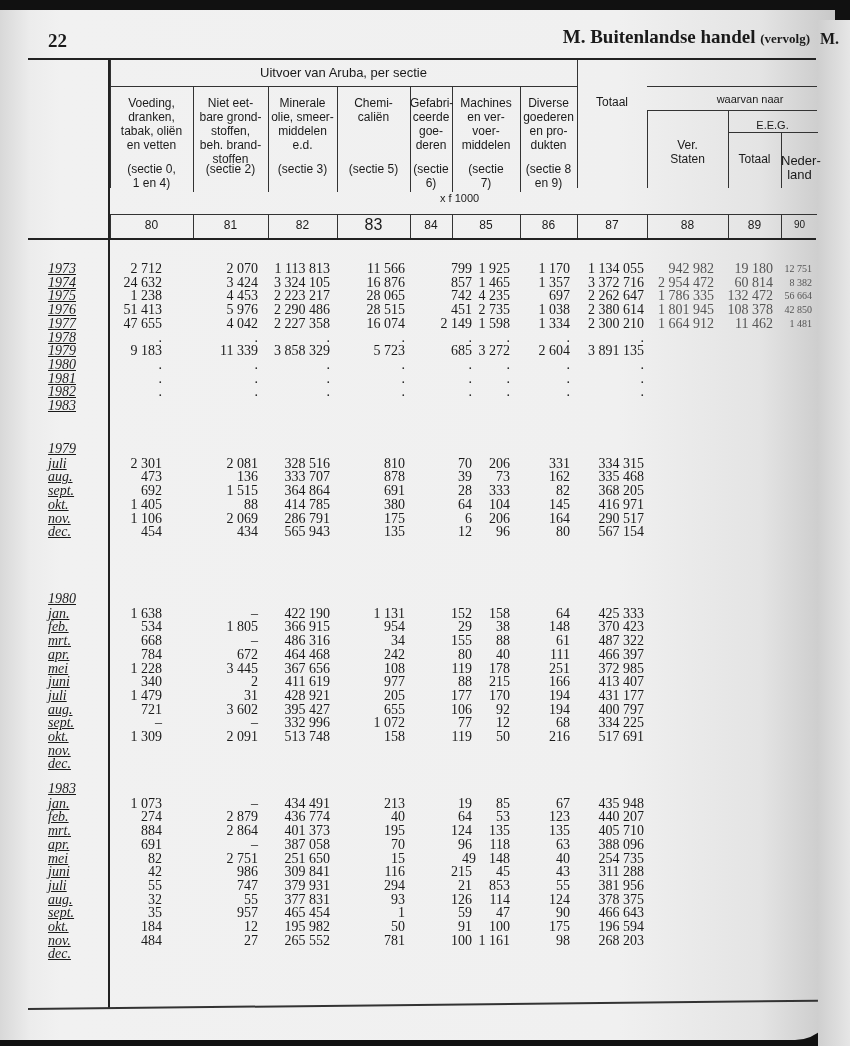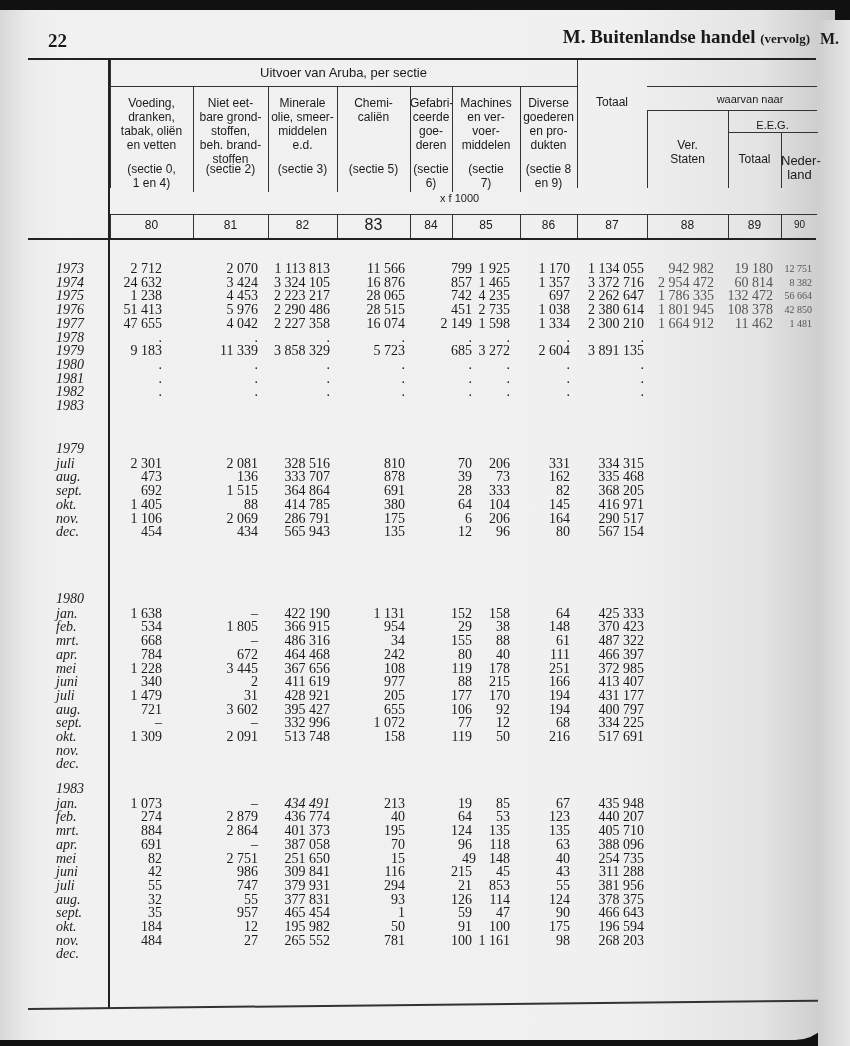--- a/index.html
+++ b/index.html
@@ -29,21 +29,21 @@
   .vline-stub { position: absolute; left: 108px; top: 58px; width: 2px; height: 950px; background: #222; }
 
   .hdr { position: absolute; font-family: "Liberation Sans", sans-serif; font-size: 12px; text-align: center; line-height: 14px; }
   .hline { position: absolute; height: 1px; background: #333; }
   .vl { position: absolute; width: 1px; background: #333; }
 
   .unit { position: absolute; left: 440px; top: 192px; font-family: "Liberation Sans", sans-serif; font-size: 11px; }
 
   .rows { position: absolute; left: 0; top: 262px; width: 850px; }
   .row { position: absolute; height: 14px; font-size: 14px; line-height: 14px; white-space: nowrap; }
-  .row .lbl { position: absolute; left: 56px; font-style: italic; }
+  .row .lbl { position: absolute; left: 48px; font-style: italic; text-decoration: underline; }
   .row .c { position: absolute; text-align: right; }
   .row .small { font-size: 10px; }
   .faded { color: #555; }
 </style>
 </head>
 <body>
 
 <div class="page"></div>
 <div class="page-edge"></div>
 <div class="edge-M">M.</div>
@@ -464,21 +464,21 @@
     <div class="row" style="top: 495.4px; left: 0px; width: 850px;">
       <span class="lbl">dec.</span>
     </div>
     <div class="row" style="top: 520px; left: 0px; width: 850px;">
       <span class="lbl">1983</span>
     </div>
     <div class="row" style="top: 534.7px; left: 0px; width: 850px;">
       <span class="lbl">jan.</span>
       <span class="c" style="right: 688px;">1 073</span>
       <span class="c" style="right: 592px;">–</span>
-      <span class="c" style="right: 520px; font-style: italic;">434 491</span>
+      <span class="c" style="right: 520px;">434 491</span>
       <span class="c" style="right: 445px;">213</span>
       <span class="c" style="right: 378px;">19</span>
       <span class="c" style="right: 340px;">85</span>
       <span class="c" style="right: 280px;">67</span>
       <span class="c" style="right: 206px;">435 948</span>
     </div>
     <div class="row" style="top: 548.4px; left: 0px; width: 850px;">
       <span class="lbl">feb.</span>
       <span class="c" style="right: 688px;">274</span>
       <span class="c" style="right: 592px;">2 879</span>

